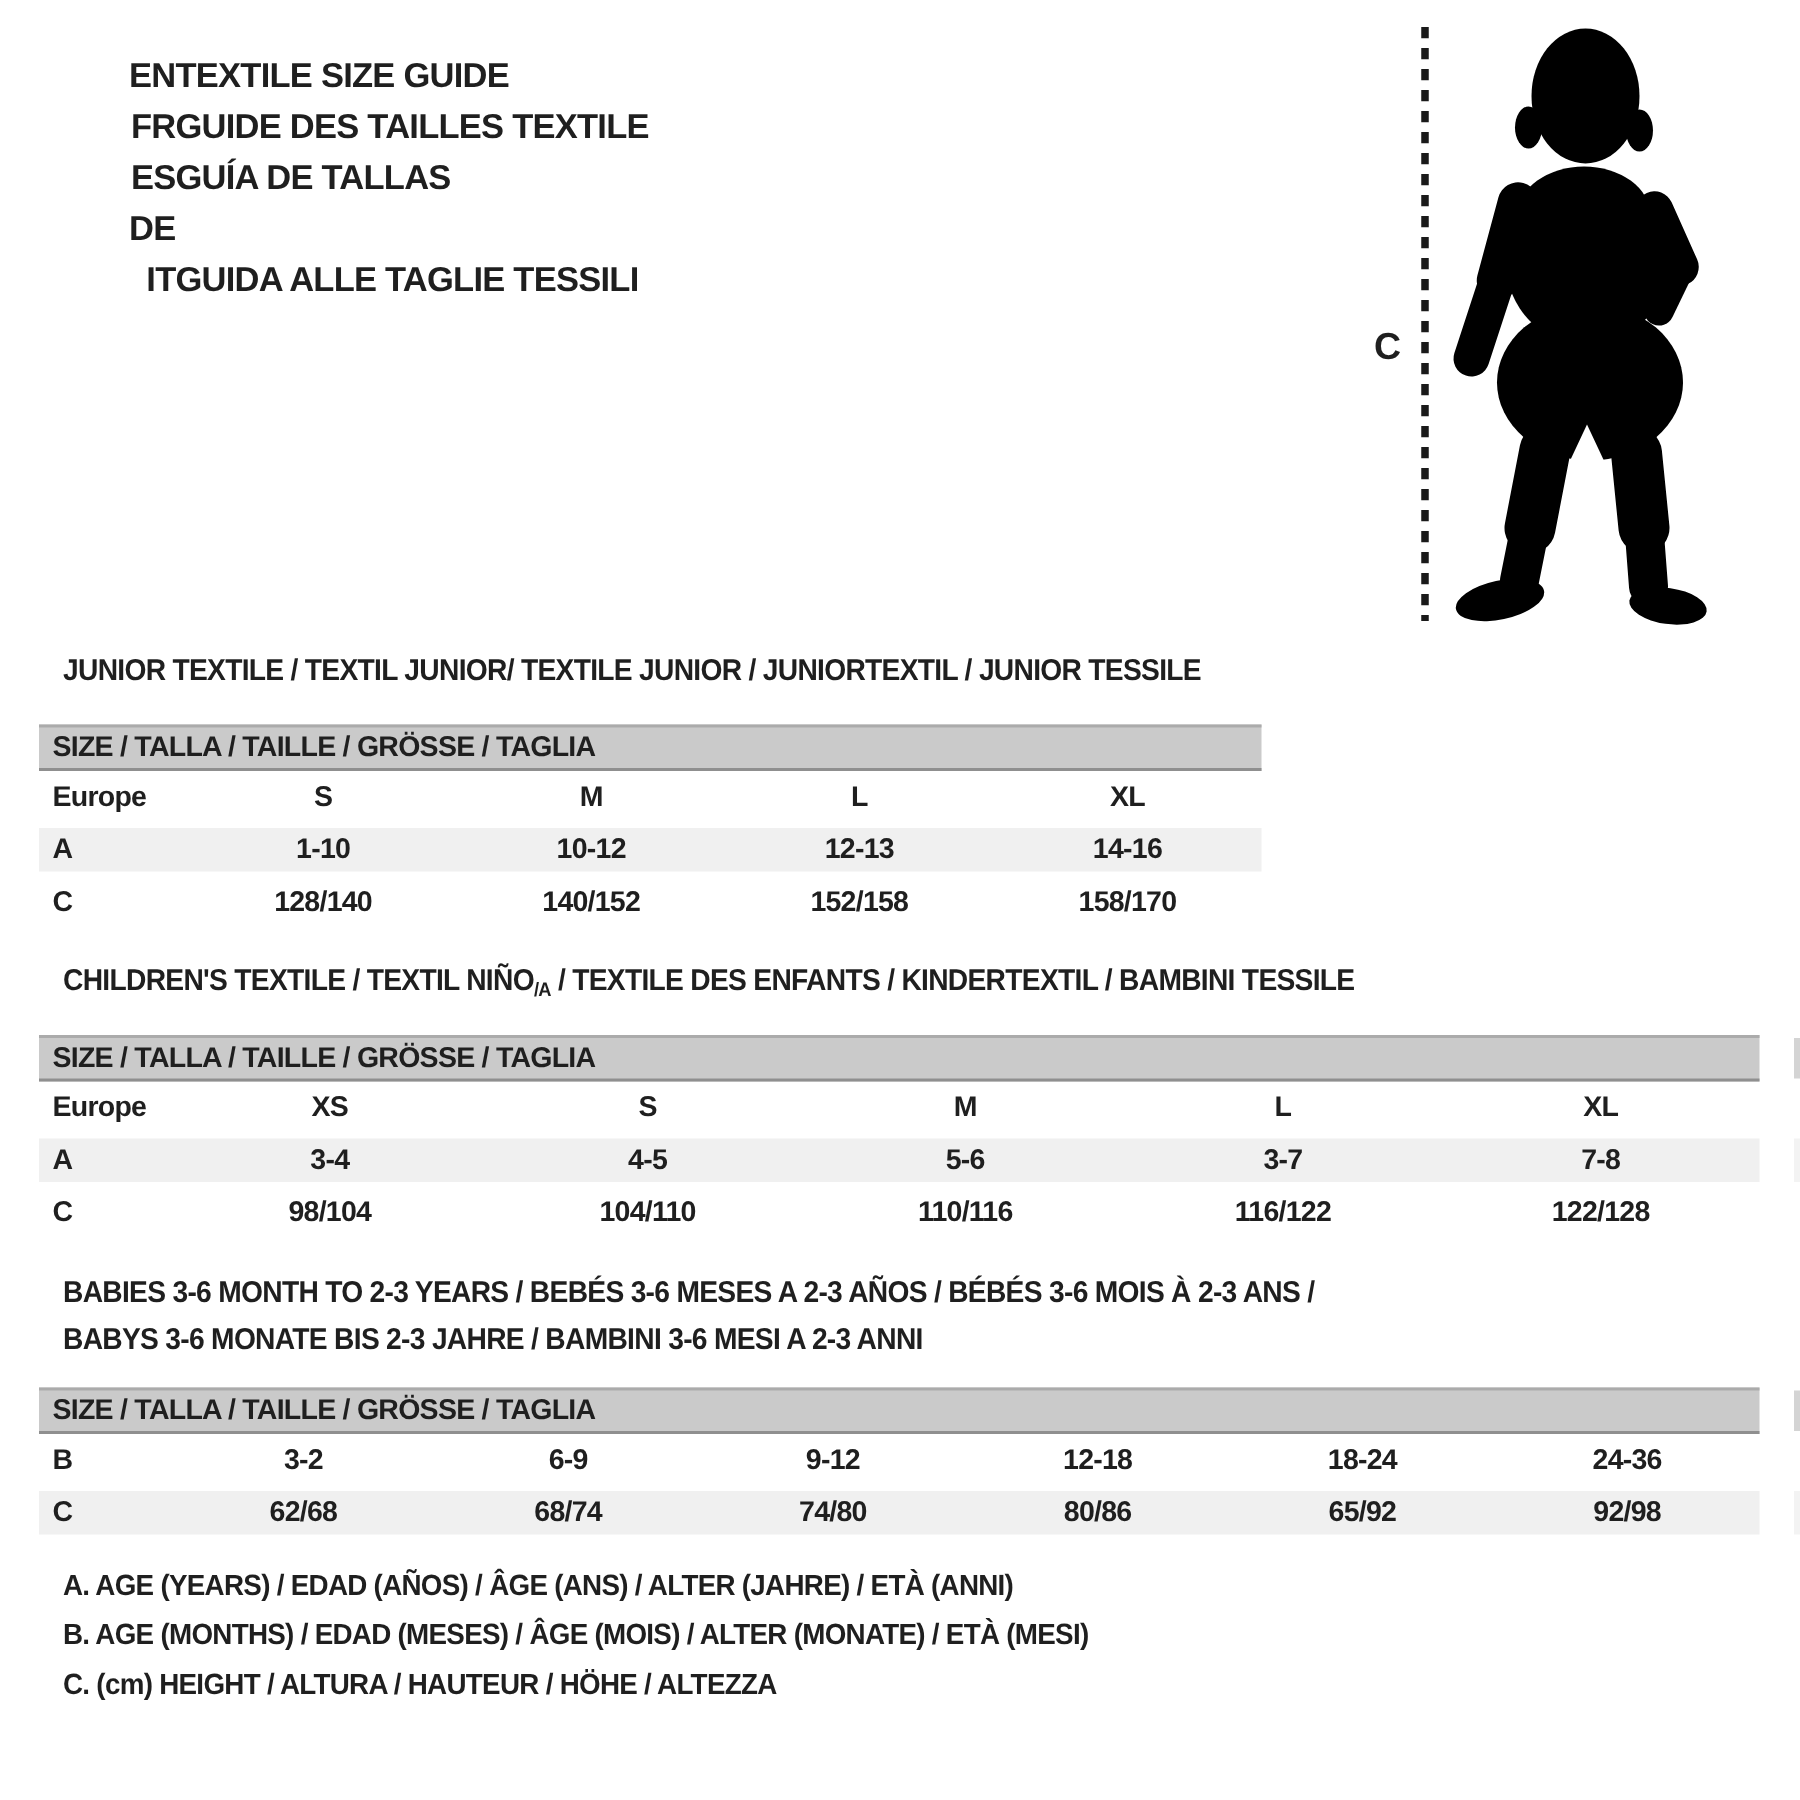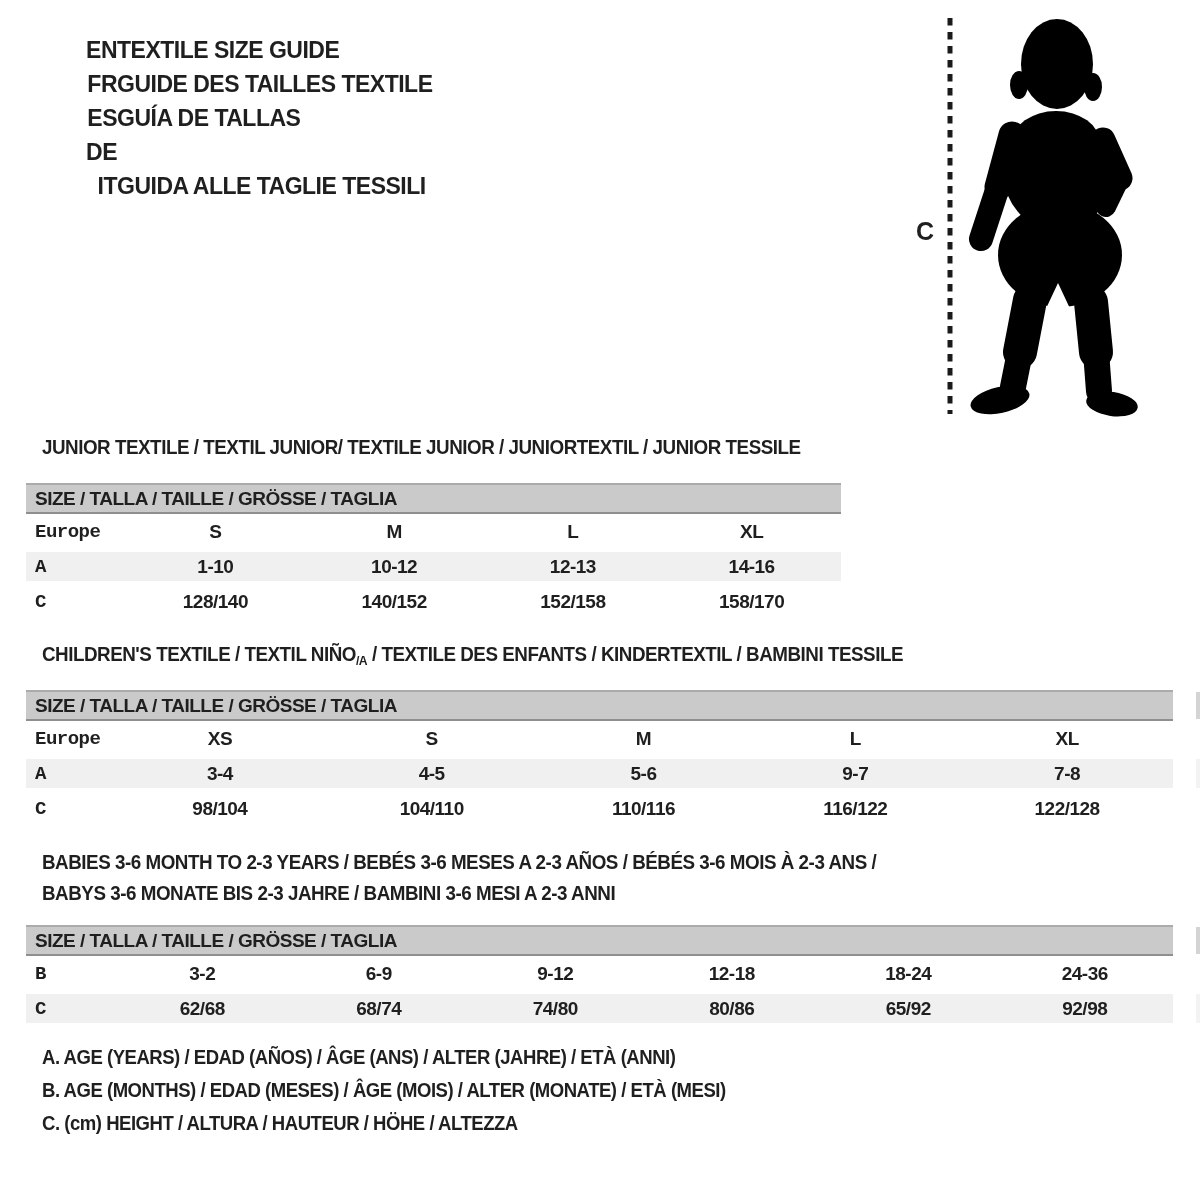--- a/index.html
+++ b/index.html
@@ -32,21 +32,21 @@
   .t3{top:925px;width:1147px;}
   .band{height:27px;line-height:27px;padding-left:9px;font-size:19px;
     background:var(--band_bg,#cacaca);
     border-top:2px solid var(--band_edge_top,#ababab);
     border-bottom:2px solid var(--band_edge_bottom,#8f8f8f);}
   .trow{display:grid;height:35px;align-items:center;font-size:19px;}
   .trow.shade{height:29px;margin:3px 0;background:var(--row_shade,#f0f0f0);}
   .cols5{grid-template-columns:100px repeat(4,1fr);}
   .cols6{grid-template-columns:88px repeat(5,1fr);}
   .cols7{grid-template-columns:88px repeat(6,1fr);}
-  .lbl{padding-left:9px;text-align:left;font-family:Liberation Mono, monospace;}
+  .lbl{padding-left:9px;text-align:left;}
   .val{text-align:center;}
   
   .sliver{position:absolute;right:0;width:4px;}
   .sl-band{background:var(--sliver_band,#d4d4d4);}
   .sl-row{background:var(--sliver_row,#f3f3f3);}
   .sv1{top:692px;height:27px;}
   .sv2{top:759px;height:29px;}
   .sv3{top:927px;height:27px;}
   .sv4{top:994px;height:29px;}
   
@@ -140,21 +140,21 @@
     <span class="val">S</span>
     <span class="val">M</span>
     <span class="val">L</span>
     <span class="val">XL</span>
   </div>
   <div class="trow cols6 shade">
     <span class="lbl">A</span>
     <span class="val">3-4</span>
     <span class="val">4-5</span>
     <span class="val">5-6</span>
-    <span class="val">9-7</span>
+    <span class="val">3-7</span>
     <span class="val">7-8</span>
   </div>
   <div class="trow cols6">
     <span class="lbl">C</span>
     <span class="val">98/104</span>
     <span class="val">104/110</span>
     <span class="val">110/116</span>
     <span class="val">116/122</span>
     <span class="val">122/128</span>
   </div>

